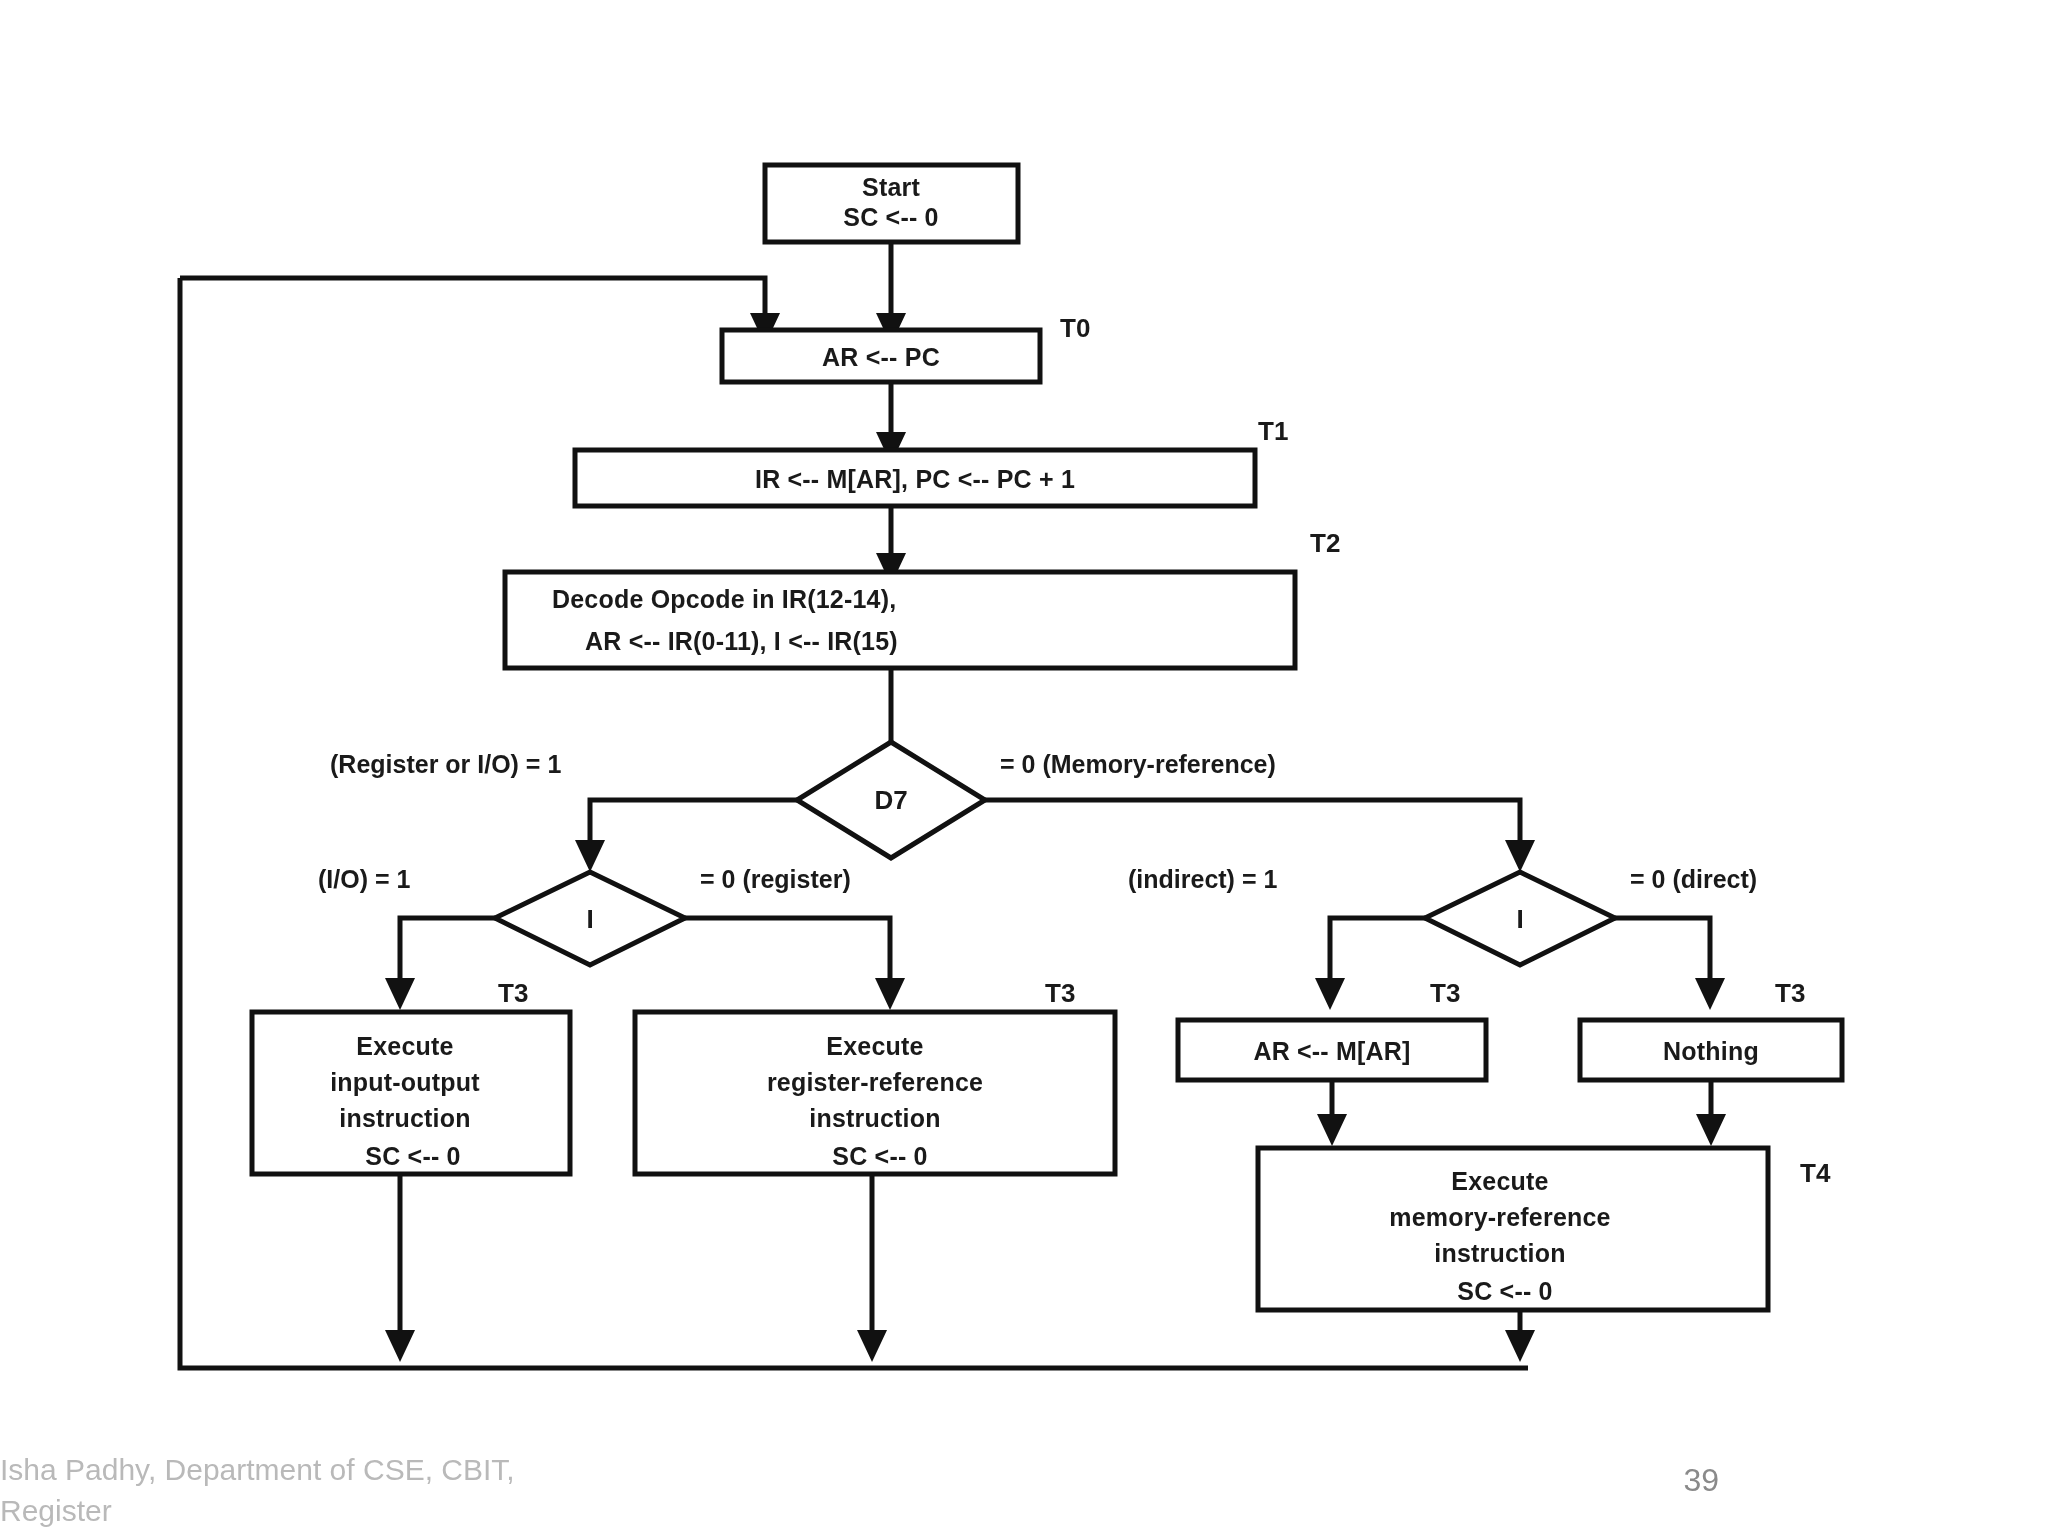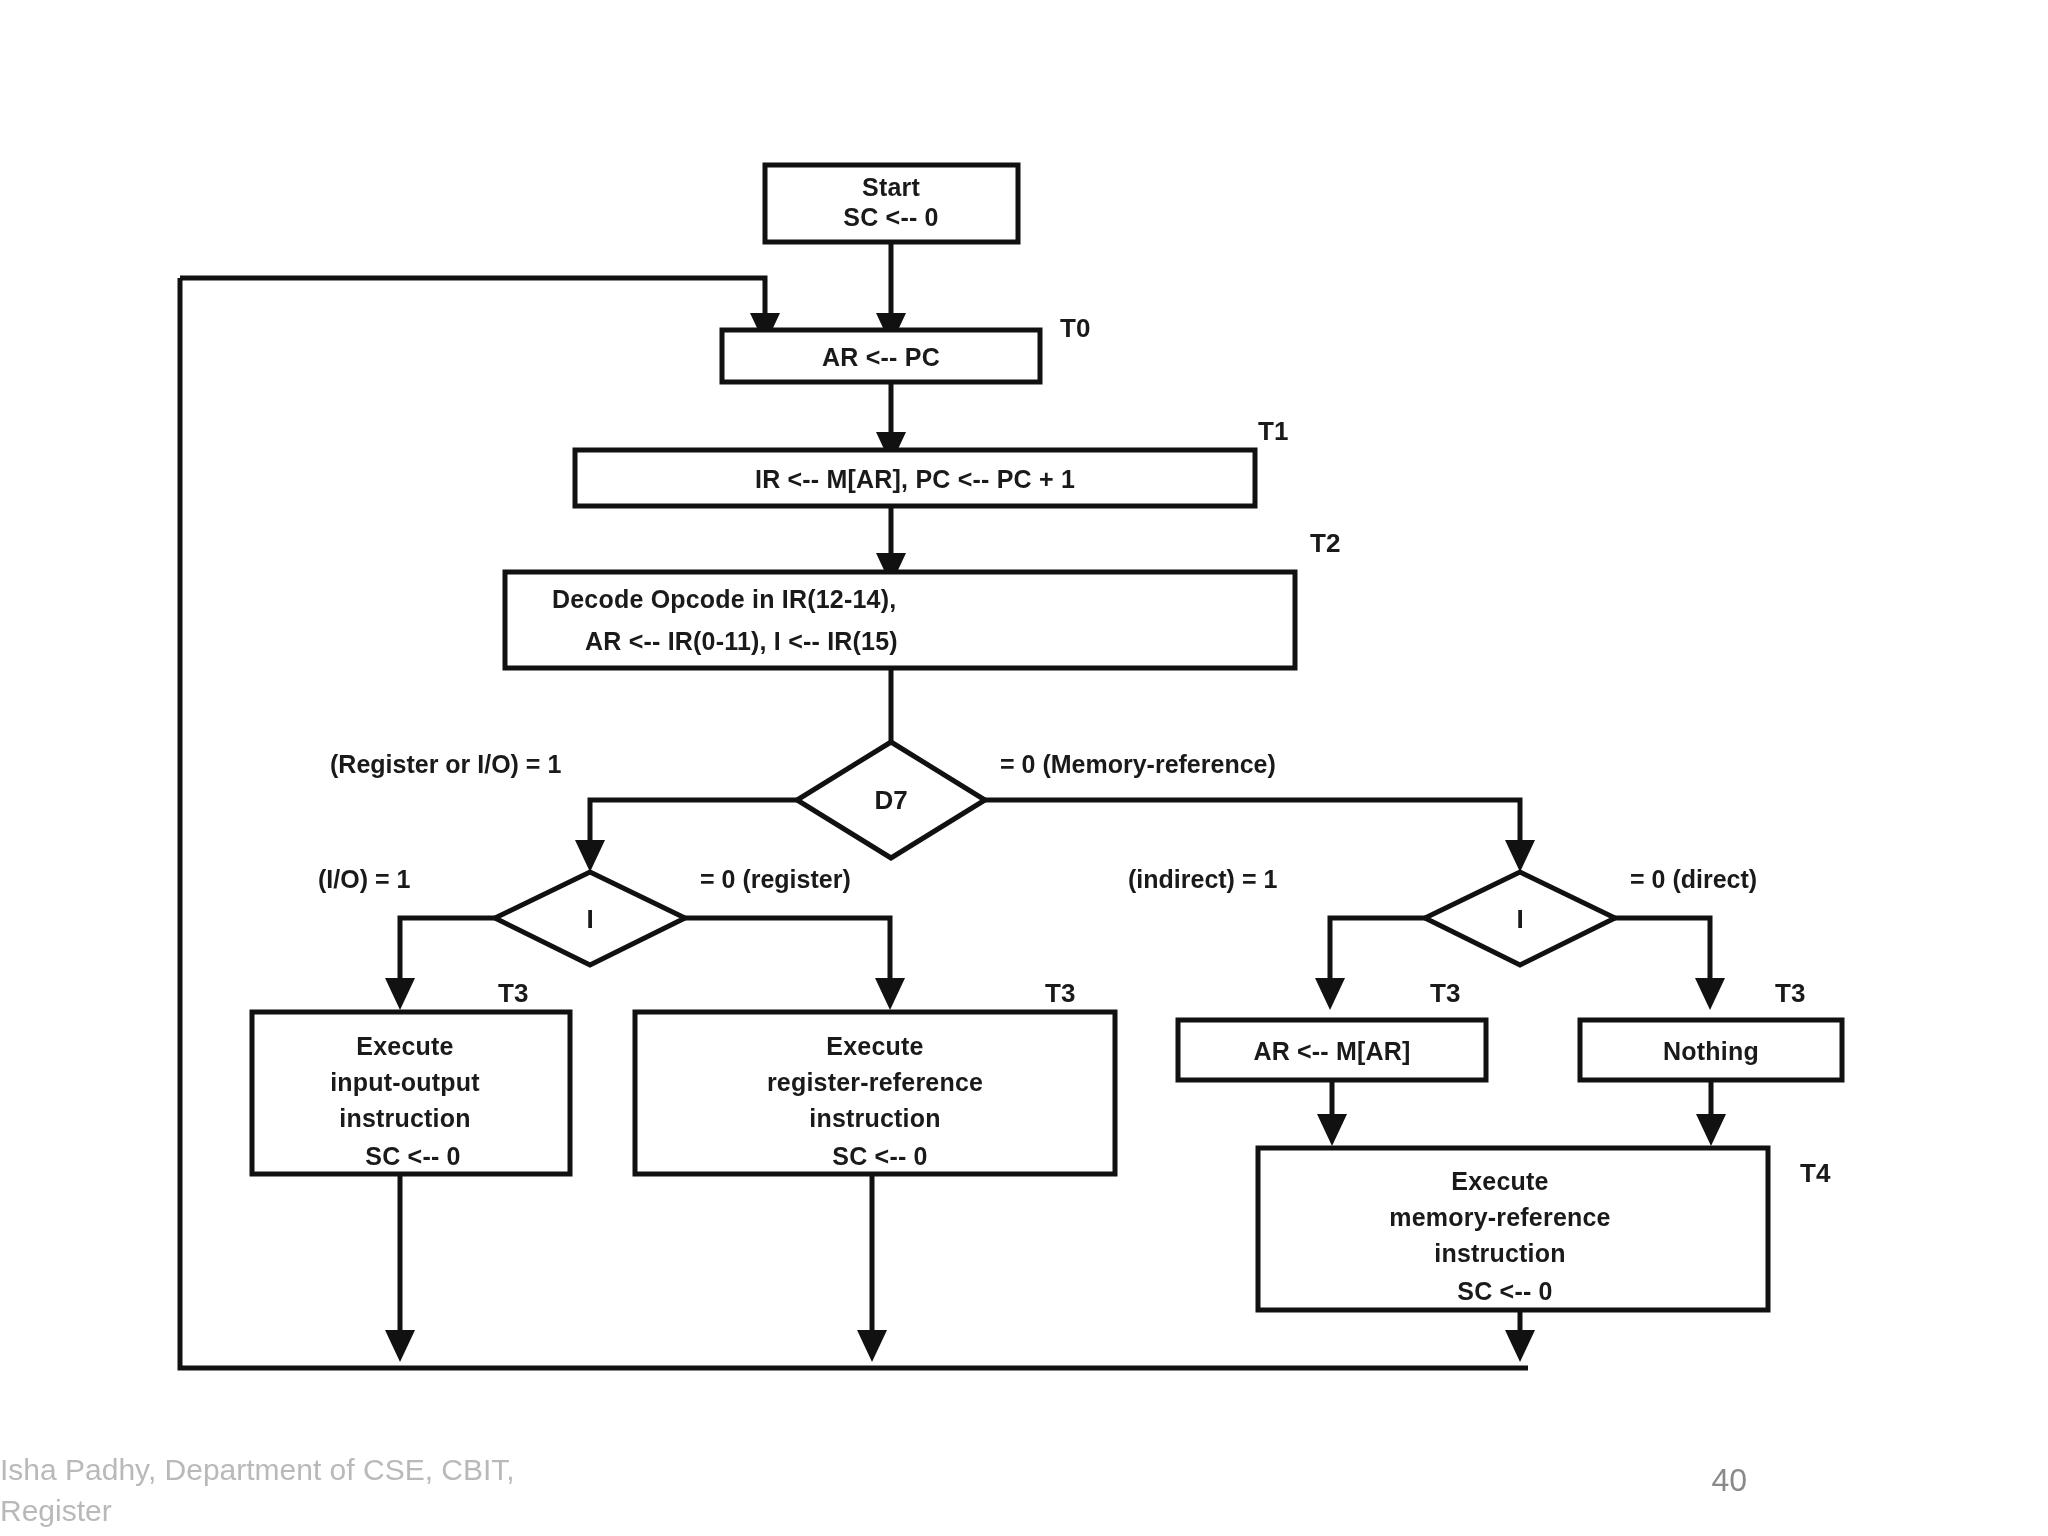--- a/index.html
+++ b/index.html
@@ -13,21 +13,20 @@
     font-family: "Liberation Sans", sans-serif;
     position: relative;
     overflow: hidden;
   }
   #slide {
     position: absolute;
     left: 0; top: 0;
     width: 1815px;
     height: 1536px;
     background: #ffffff;
-    padding-left: 28px;
   }
   #flow {
     position: absolute;
     left: 0;
     top: 0;
     width: 2048px;
     height: 1450px;
   }
   .node-text {
     font-family: "Liberation Sans", sans-serif;
@@ -261,15 +260,15 @@
       <polygon points="1520,1362 1505,1330 1535,1330" fill="#111111"></polygon>
     </g>
 
   </svg>
 
   <div class="footer-note">
     <div>Isha Padhy, Department of CSE, CBIT,</div>
     <div>Register</div>
   </div>
 
-  <div class="page-number">40</div>
+  <div class="page-number">39</div>
 
 </div>
 
 </body></html>

